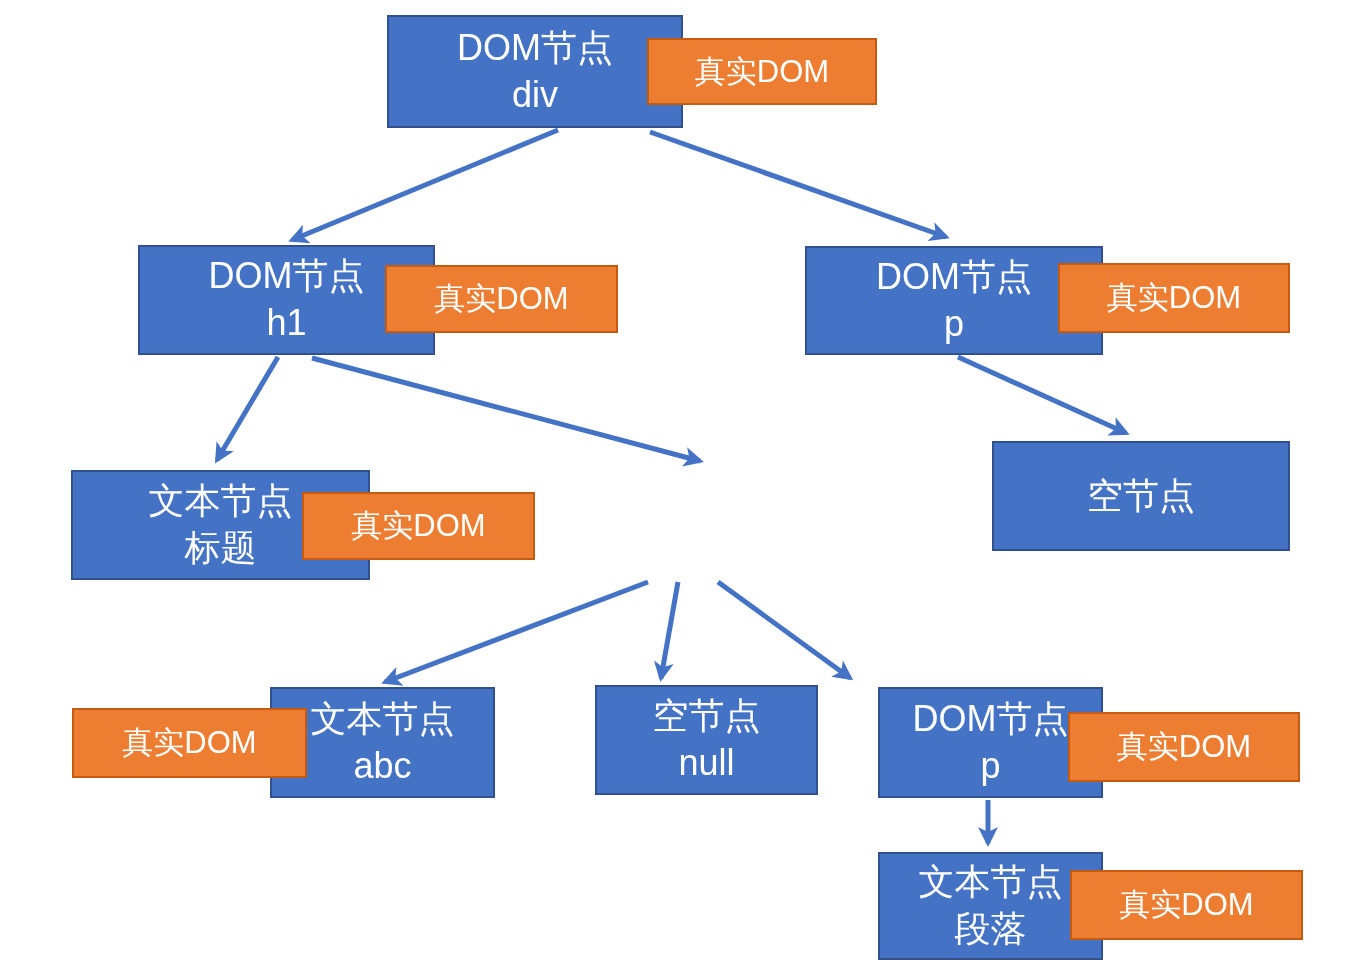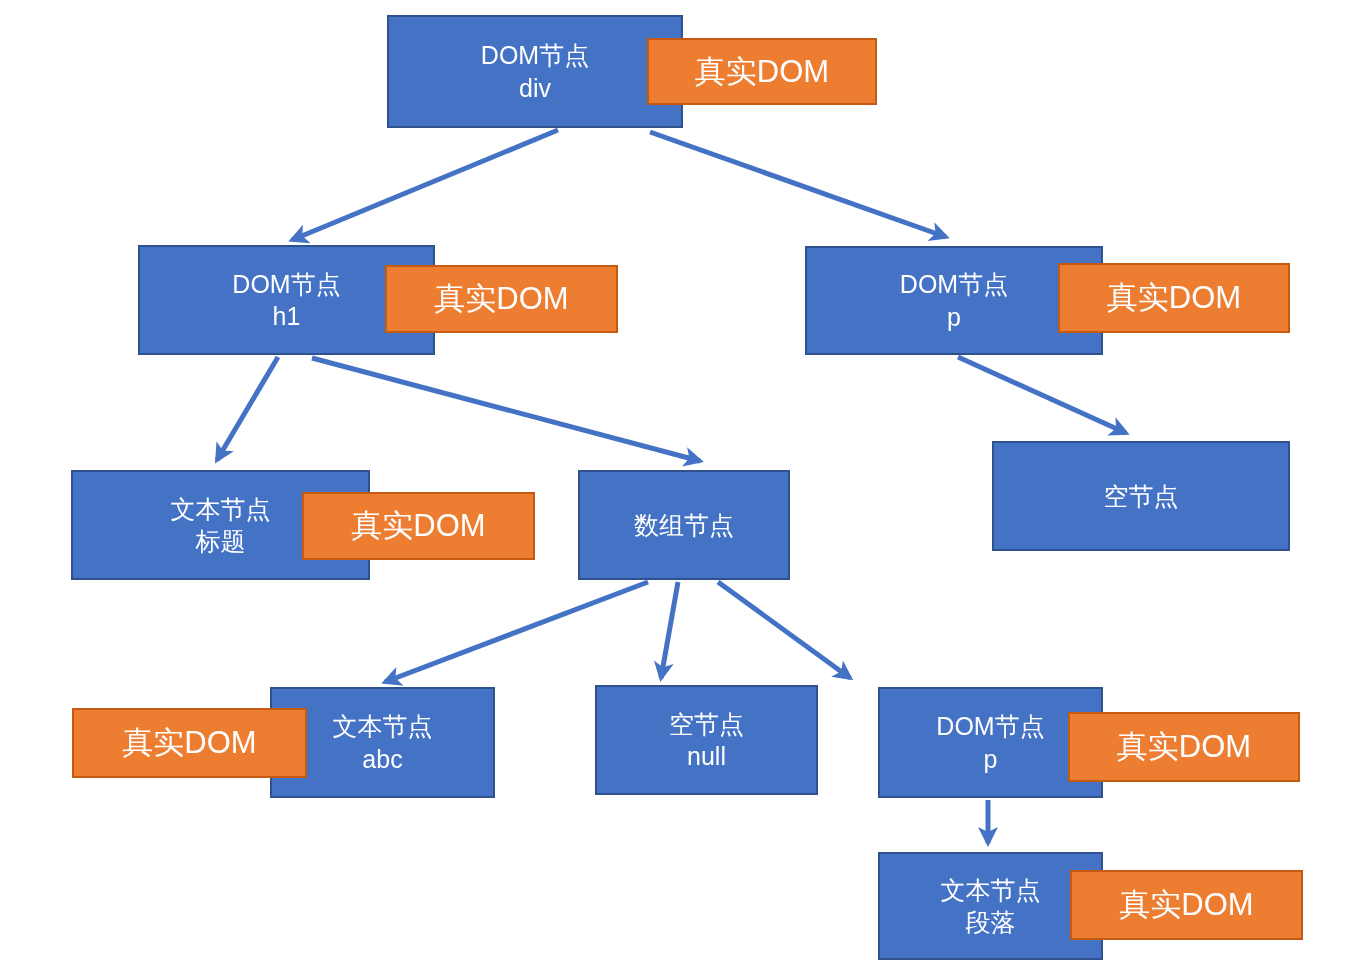--- a/index.html
+++ b/index.html
@@ -32,21 +32,21 @@
   .node {
     position: absolute;
     background: var(--node-fill, #4472C4);
     border: 2px solid var(--node-border, #2F528F);
     box-sizing: border-box;
     color: var(--text, #ffffff);
     display: flex;
     flex-direction: column;
     align-items: center;
     justify-content: center;
-    font-size: 25px;
+    font-size: 36px;
     line-height: 1.3;
     text-align: center;
     z-index: 2;
   }
   .badge {
     position: absolute;
     background: var(--badge-fill, #ED7D31);
     border: 2px solid var(--badge-border, #C55A11);
     box-sizing: border-box;
     color: var(--text, #ffffff);
@@ -97,23 +97,20 @@
     <div>p</div>
   </div>
   <div class="badge" style="left:1058px; top:263px; width:232px; height:70px;">真实DOM</div>
 
   <div class="node" style="left:71px; top:470px; width:299px; height:110px;">
     <div>文本节点</div>
     <div>标题</div>
   </div>
   <div class="badge" style="left:302px; top:492px; width:233px; height:68px;">真实DOM</div>
 
-  <div class="node" style="left:578px; top:470px; width:212px; height:110px;">
-    <div>数组节点</div>
-  </div>
 
   <div class="node" style="left:992px; top:441px; width:298px; height:110px;">
     <div>空节点</div>
   </div>
 
   <div class="badge" style="left:72px; top:708px; width:235px; height:70px;">真实DOM</div>
   <div class="node" style="left:270px; top:687px; width:225px; height:111px;">
     <div>文本节点</div>
     <div>abc</div>
   </div>

